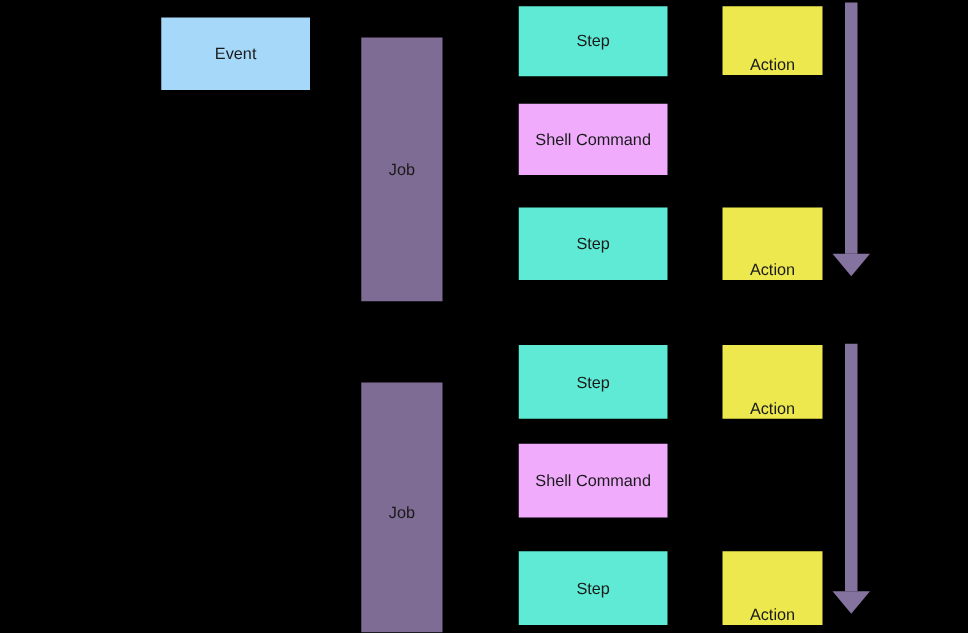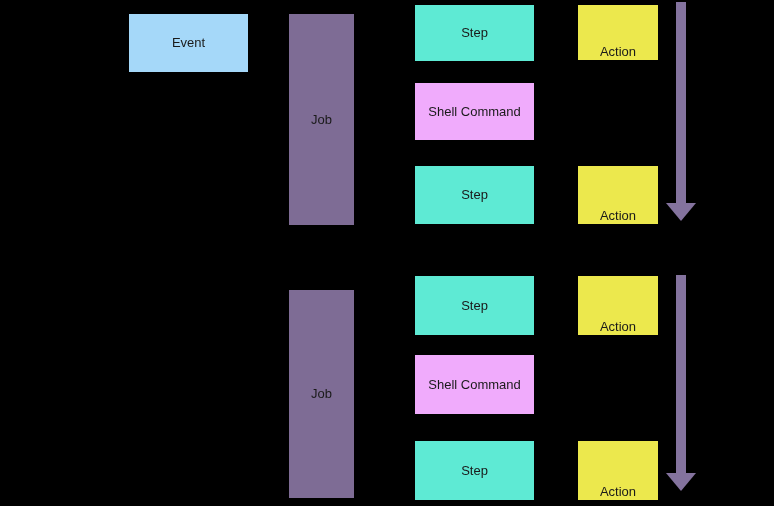--- a/index.html
+++ b/index.html
@@ -19,21 +19,21 @@
     position: absolute;
     display: flex;
     align-items: center;
     justify-content: center;
     text-align: center;
     font-size: 13px;
     color: #1A1A1A;
     line-height: 1.2;
   }
   .node-event { background: #A5D8F9; }
-  .node-job   { background: #7E6C95; }
+  .node-job   { background: #7E6C95; margin-top: 16px; }
   .node-step  { background: #5eead4; }
   .node-shell { background: #f0abfc; }
   .node-action{ background: #ECE84D; align-items: flex-end; }
 
   
   .event-1   { left: 129px; top: 14px;  width: 119px; height: 58px; }
   .job-1     { left: 289px; top: 14px;  width: 65px;  height: 211px; }
   .step-1    { left: 415px; top: 5px;   width: 119px; height: 56px; }
   .shell-1   { left: 415px; top: 83px;  width: 119px; height: 57px; }
   .step-2    { left: 415px; top: 166px; width: 119px; height: 58px; }

